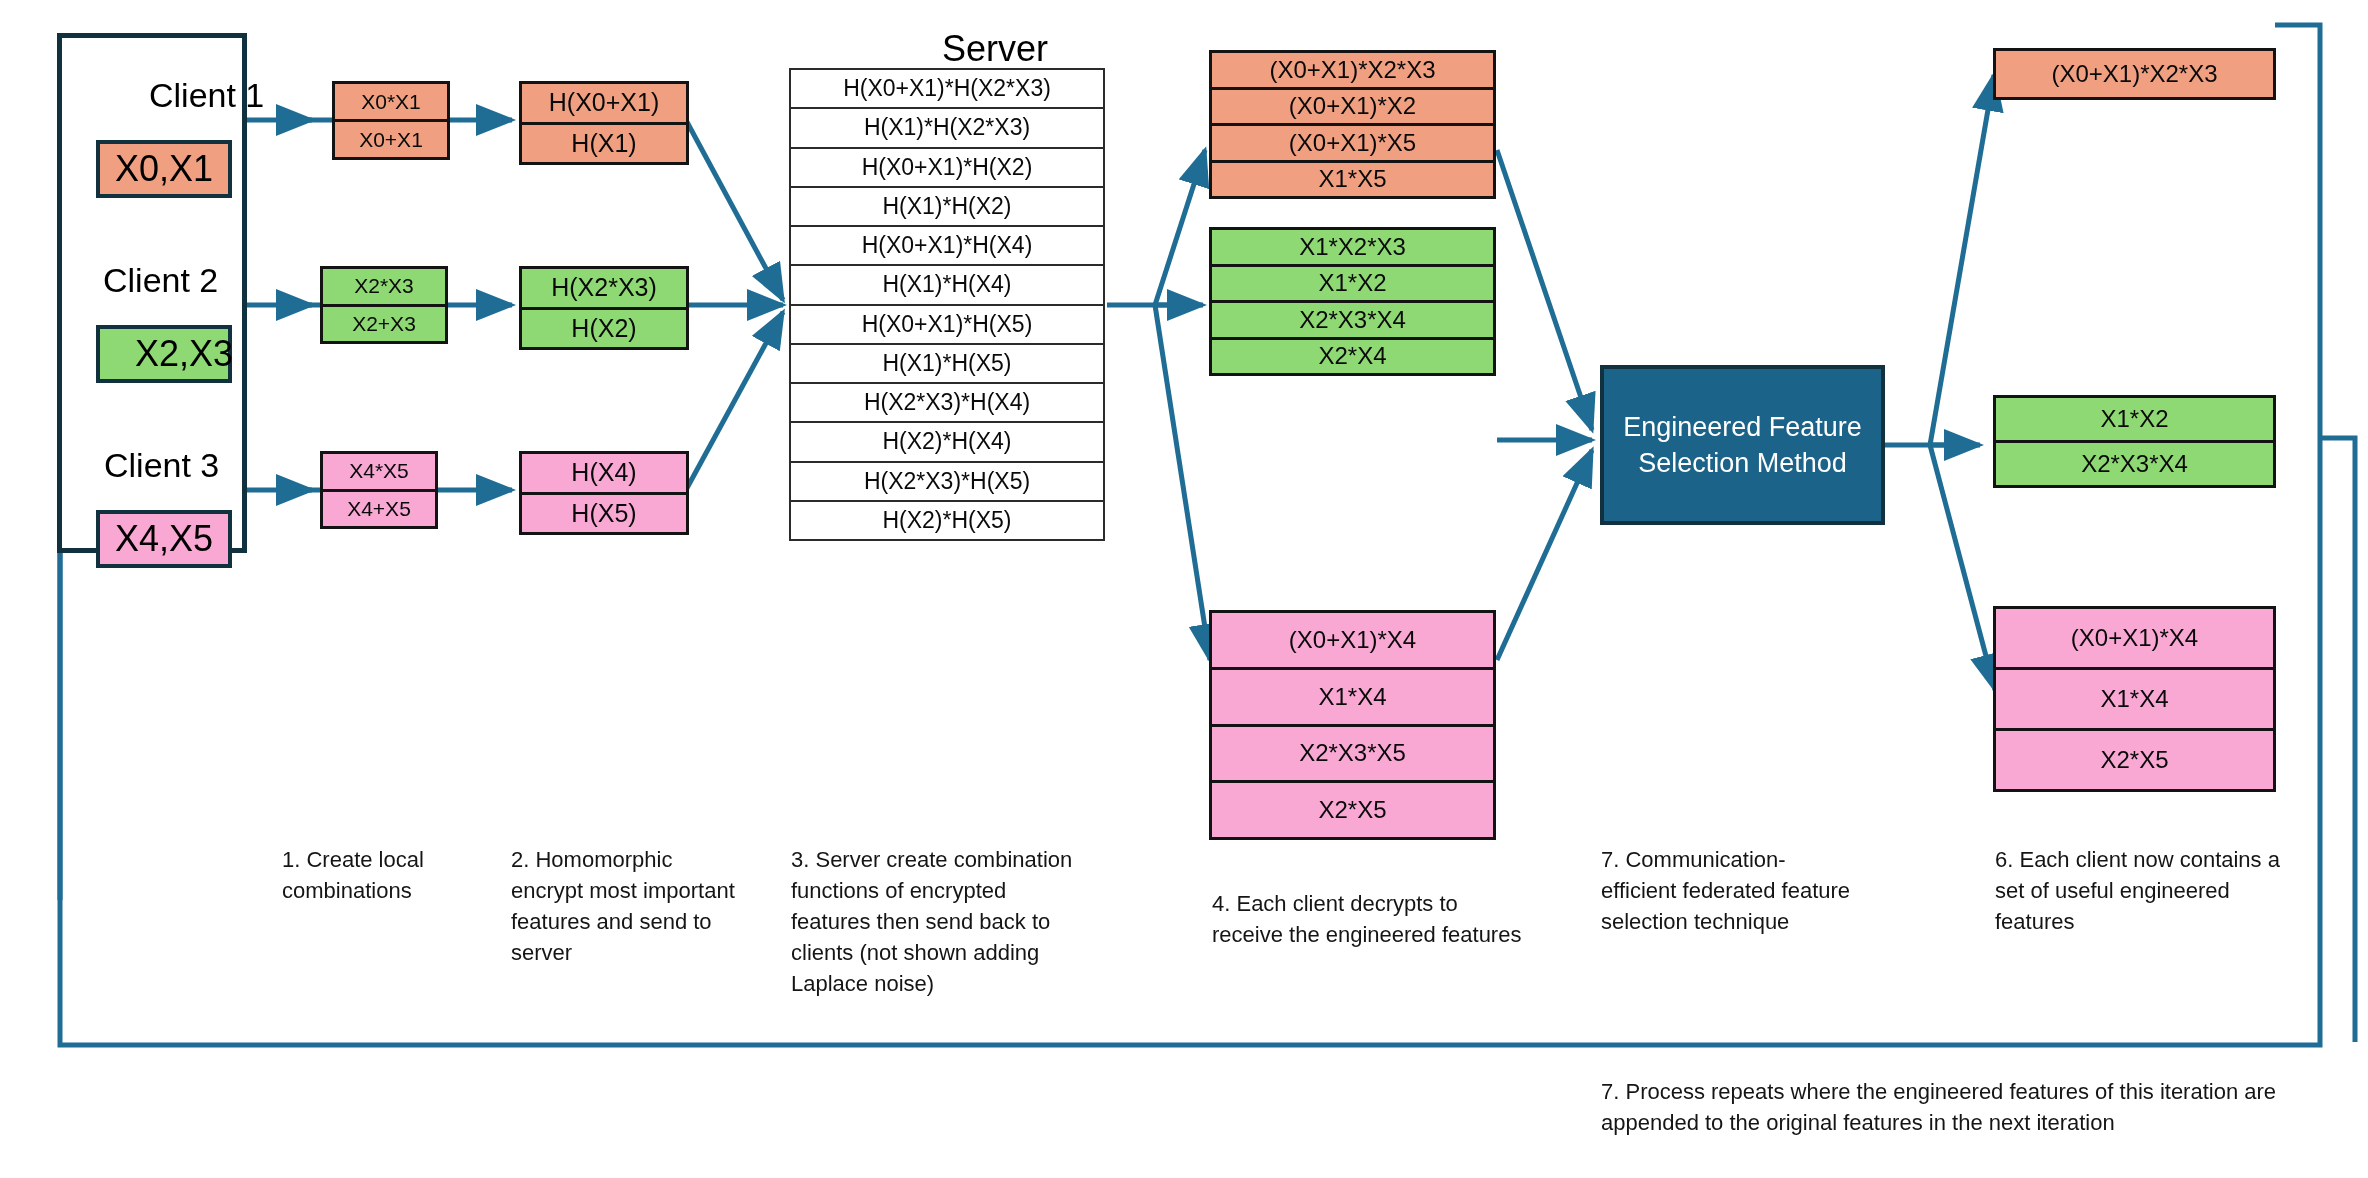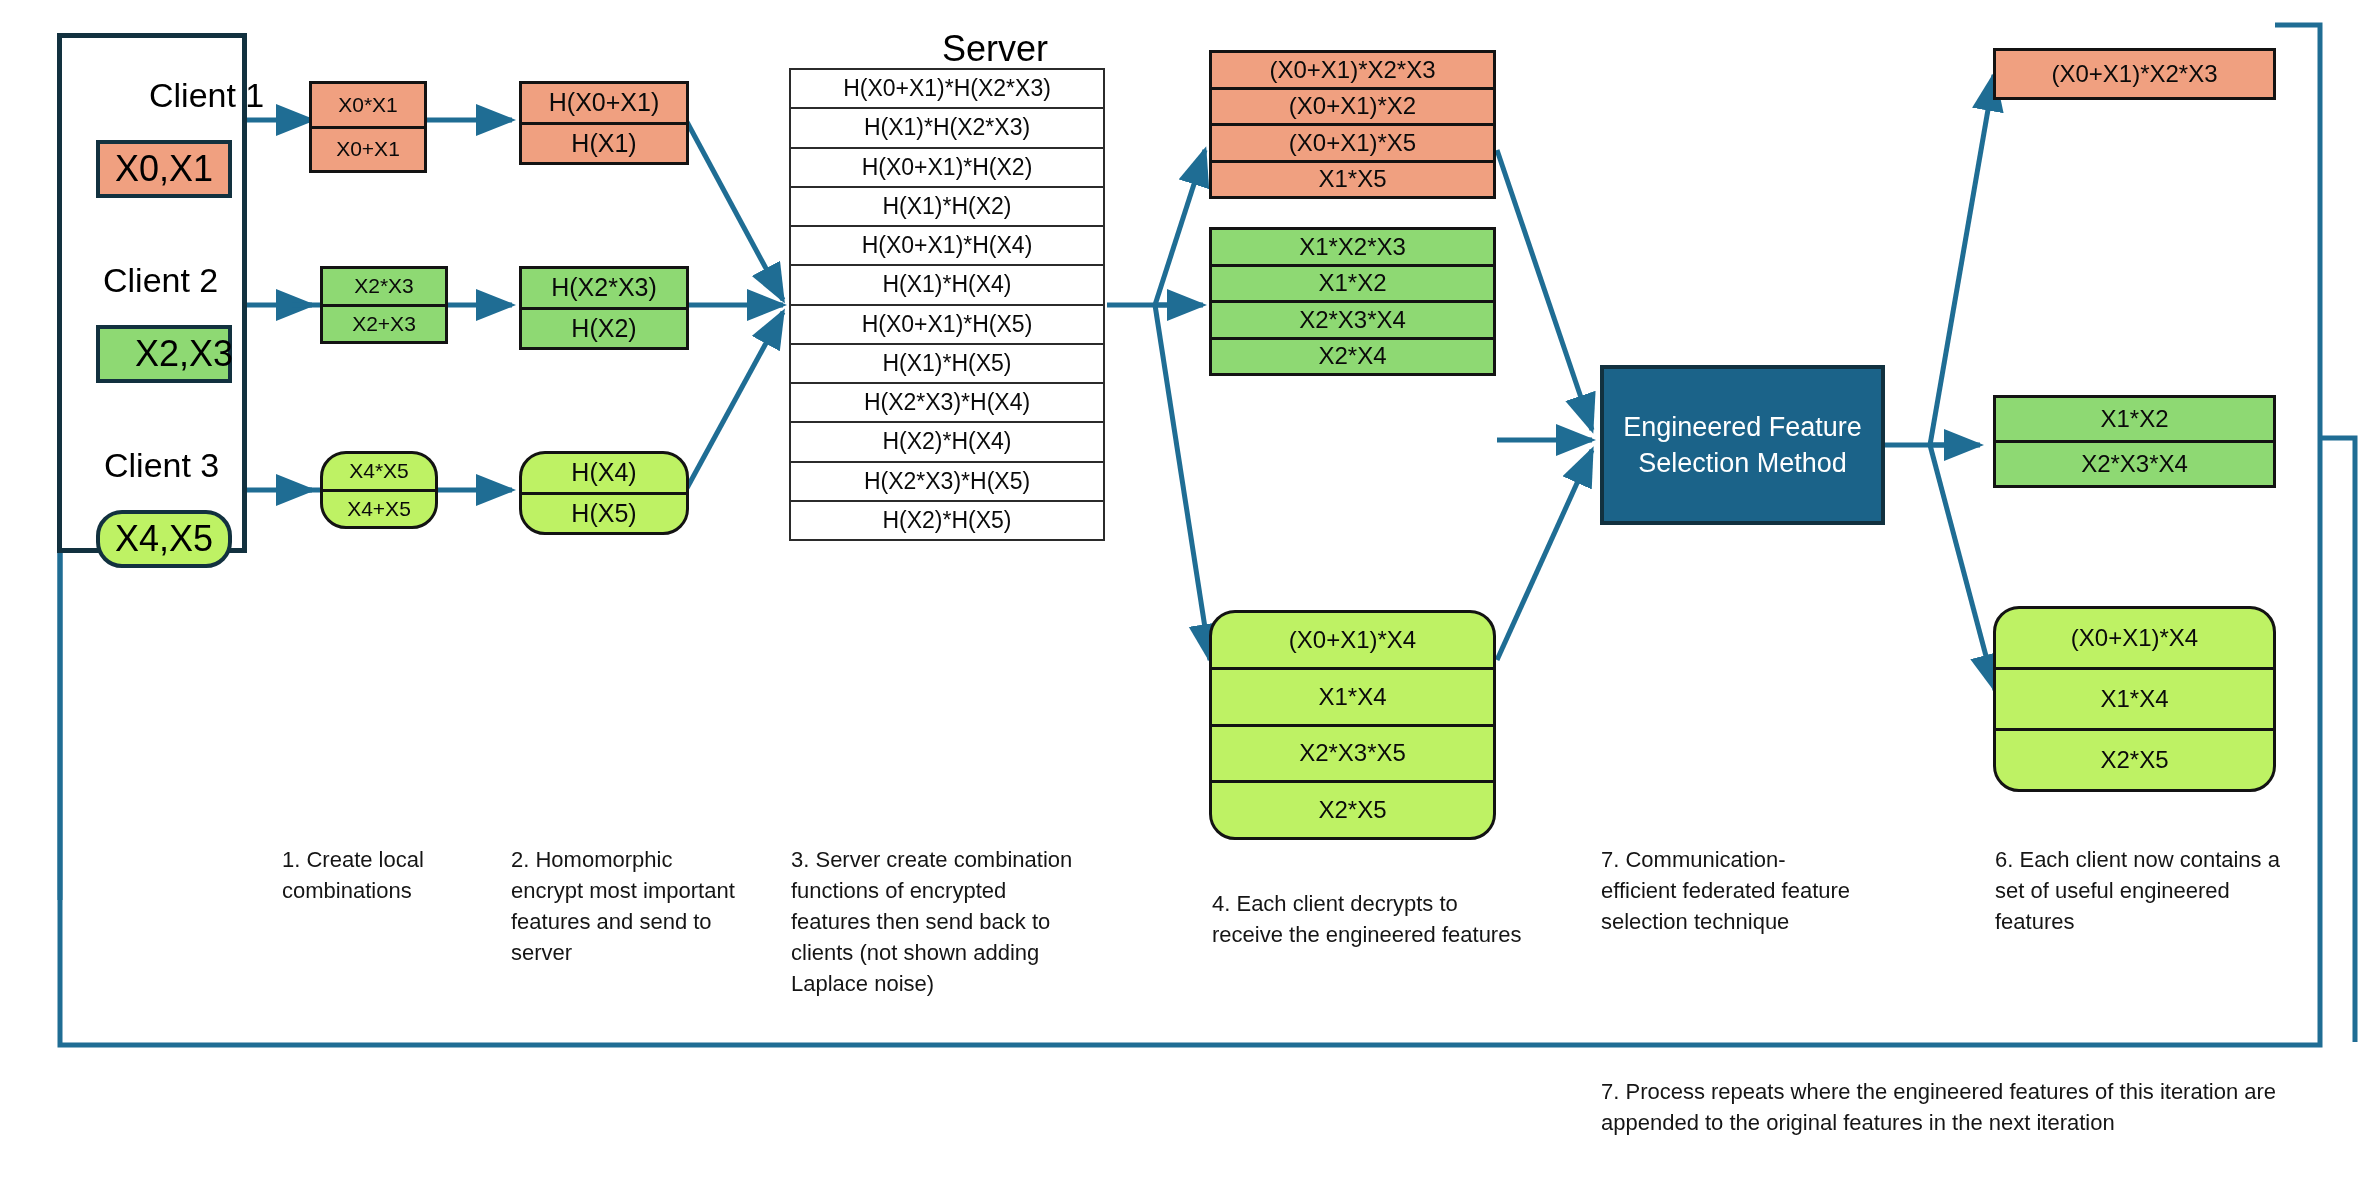--- a/index.html
+++ b/index.html
@@ -37,21 +37,21 @@
   .efs{position:absolute;left:1600px;top:365px;width:285px;height:160px;
        background:#1b6389;border:4px solid #12313f;box-sizing:border-box;
        display:flex;align-items:center;justify-content:center;text-align:center;
        color:#ffffff;font-size:27px;line-height:36px;padding:0 14px;}
 
   
   .caption{position:absolute;font-size:22px;line-height:31px;color:#151515;}
 
   .orange{background:#f0a080;}
   .green{background:#8ed973;}
-  .blue{background:#bef264;border-radius:26px;}
+  .blue{background:#f9a8d4;}
 </style>
 </head>
 <body>
 
 <div id="canvas">
 
   <svg class="lines" viewBox="0 0 2368 1178" xmlns="http://www.w3.org/2000/svg">
     <defs>
       <marker id="ah" markerWidth="9" markerHeight="9" refX="7.2" refY="3.2" orient="auto">
         <path d="M0,0 L8,3.2 L0,6.4 z" fill="#1f6d94"></path>
@@ -100,21 +100,21 @@
 
   <div class="client-title" style="left:105px;top:78px;margin-left:44px;">Client 1</div>
   <div class="client-chip orange" style="left:96px;top:118px;width:136px;height:58px;">X0,X1</div>
 
   <div class="client-title" style="left:103px;top:263px;">Client 2</div>
   <div class="client-chip green" style="left:96px;top:303px;width:136px;height:58px;padding-left:40px;">X2,X3</div>
 
   <div class="client-title" style="left:104px;top:448px;">Client 3</div>
   <div class="client-chip blue" style="left:96px;top:488px;width:136px;height:58px;">X4,X5</div>
 
-  <div class="stack orange" style="left:309px;top:81px;width:118px;height:92px;text-align:center;">
+  <div class="stack orange" style="left:332px;top:81px;width:118px;height:79px;text-align:center;">
     <div class="cell">X0*X1</div>
     <div class="cell">X0+X1</div>
   </div>
   <div class="stack green" style="left:320px;top:266px;width:128px;height:78px;">
     <div class="cell">X2*X3</div>
     <div class="cell">X2+X3</div>
   </div>
   <div class="stack blue" style="left:320px;top:451px;width:118px;height:78px;">
     <div class="cell">X4*X5</div>
     <div class="cell">X4+X5</div>

